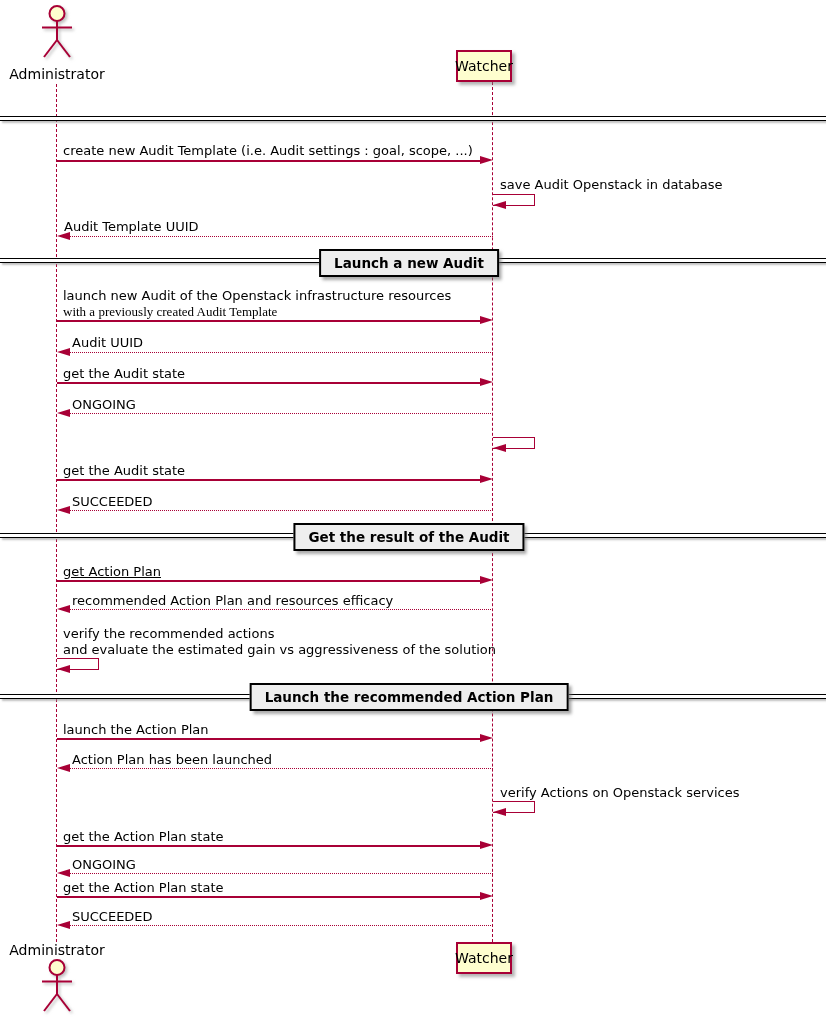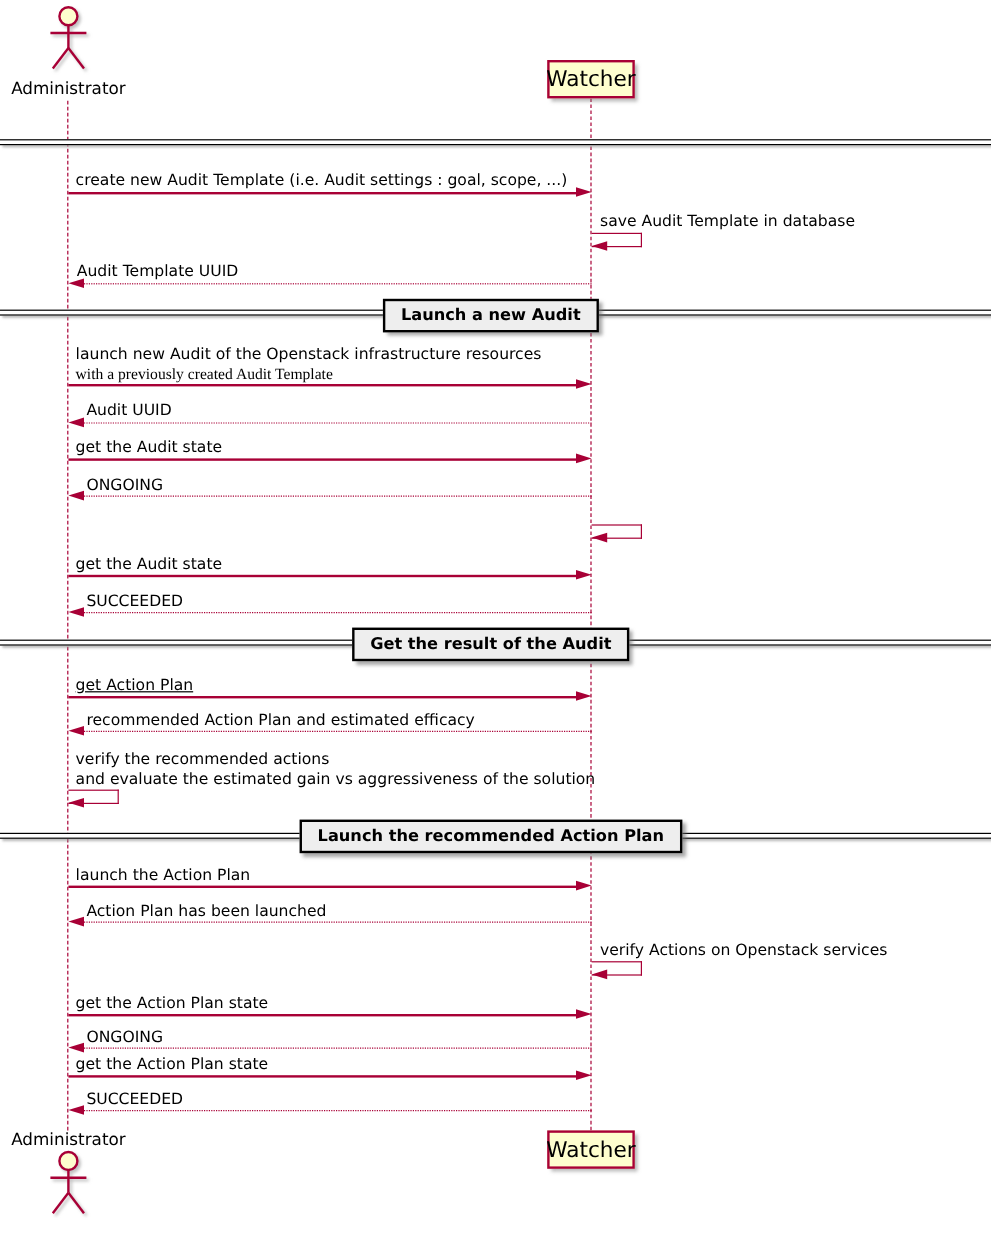--- a/index.html
+++ b/index.html
@@ -1,24 +1,24 @@
 <!DOCTYPE html>
 <html><head>
 <meta charset="utf-8">
 <style>
   html,body { margin:0; padding:0; background:#ffffff; }
   .dg { position:relative; width:826px; height:1030px; background:#ffffff;
         font-family:"DejaVu Sans", sans-serif; font-size:13px; color:#000; overflow:hidden; }
 
   .lifeline { position:absolute; width:0; border-left:1px dashed #A80036; z-index:1; }
 
-  .participant-box { position:absolute; width:73px; height:32px; background:#FEFECE;
+  .participant-box { position:absolute; width:56px; height:32px; background:#FEFECE;
         border:2px solid #A80036; box-sizing:border-box; display:flex; align-items:center;
         justify-content:center; z-index:5; box-shadow:3px 3px 3px rgba(120,120,120,0.55);
-        font-size:18px; }
+        font-size:14px; }
   .actor-label { position:absolute; transform:translateX(-50%); white-space:nowrap;
         font-size:14px; z-index:5; }
   .actor-figure { position:absolute; z-index:5;
         filter:drop-shadow(2.5px 2.5px 1.5px rgba(140,140,140,0.55)); }
 
   .divider-rule { position:absolute; left:0; width:826px; height:3px;
         border-top:1px solid #000; border-bottom:1px solid #000; background:#fff;
         z-index:2; box-shadow:2px 2px 2px rgba(150,150,150,0.6); }
   .divider-box { position:absolute; left:409px; transform:translateX(-50%);
         border:2px solid #000; padding:4px 13px; font-weight:bold; white-space:nowrap;
@@ -54,21 +54,21 @@
   <div class="actor-label" style="left:57px; top:66px;">Administrator</div>
 
   <div class="participant-box" style="left:456px; top:50px;">Watcher</div>
 
   <div class="divider-rule" style="top:116px;"></div>
 
   <div class="msg-text" style="left:63px; top:143px;">create new Audit Template (i.e. Audit settings : goal, scope, ...)</div>
   <div class="sline" style="left:57px; top:160px; width:424px;"></div>
   <div class="ah-r" style="left:480px; top:156px;"></div>
 
-  <div class="msg-text" style="left:500px; top:177px;">save Audit Template in database</div>
+  <div class="msg-text" style="left:500px; top:177px;">save Audit Openstack in database</div>
   <div class="loop" style="left:493px; top:194px;"></div>
   <div class="ah-l" style="left:493px; top:201px;"></div>
 
   <div class="msg-text" style="left:64px; top:219px;">Audit Template UUID</div>
   <div class="ah-l" style="left:57px; top:232px;"></div>
   <div class="dline" style="left:70px; top:236px; width:423px;"></div>
 
   <div class="divider-rule" style="top:258px;"></div>
   <div class="divider-box" style="top:249px; background:#EEEEEE;">Launch a new Audit</div>
 
@@ -102,21 +102,21 @@
   <div class="ah-l" style="left:57px; top:506px;"></div>
   <div class="dline" style="left:70px; top:510px; width:423px;"></div>
 
   <div class="divider-rule" style="top:533px;"></div>
   <div class="divider-box" style="top:523px; background:#EEEEEE;">Get the result of the Audit</div>
 
   <div class="msg-text" style="left:63px; top:564px;text-decoration:underline;">get Action Plan</div>
   <div class="sline" style="left:57px; top:580px; width:424px;"></div>
   <div class="ah-r" style="left:480px; top:576px;"></div>
 
-  <div class="msg-text" style="left:72px; top:593px;">recommended Action Plan and estimated efficacy</div>
+  <div class="msg-text" style="left:72px; top:593px;">recommended Action Plan and resources efficacy</div>
   <div class="ah-l" style="left:57px; top:605px;"></div>
   <div class="dline" style="left:70px; top:609px; width:423px;"></div>
 
   <div class="msg-text" style="left:63px; top:626px;">
     <span style="display:block;">verify the recommended actions</span>
     <span style="display:block;">and evaluate the estimated gain vs aggressiveness of the solution</span>
   </div>
   <div class="loop" style="left:57px; top:658px;"></div>
   <div class="ah-l" style="left:57px; top:665px;"></div>
 

